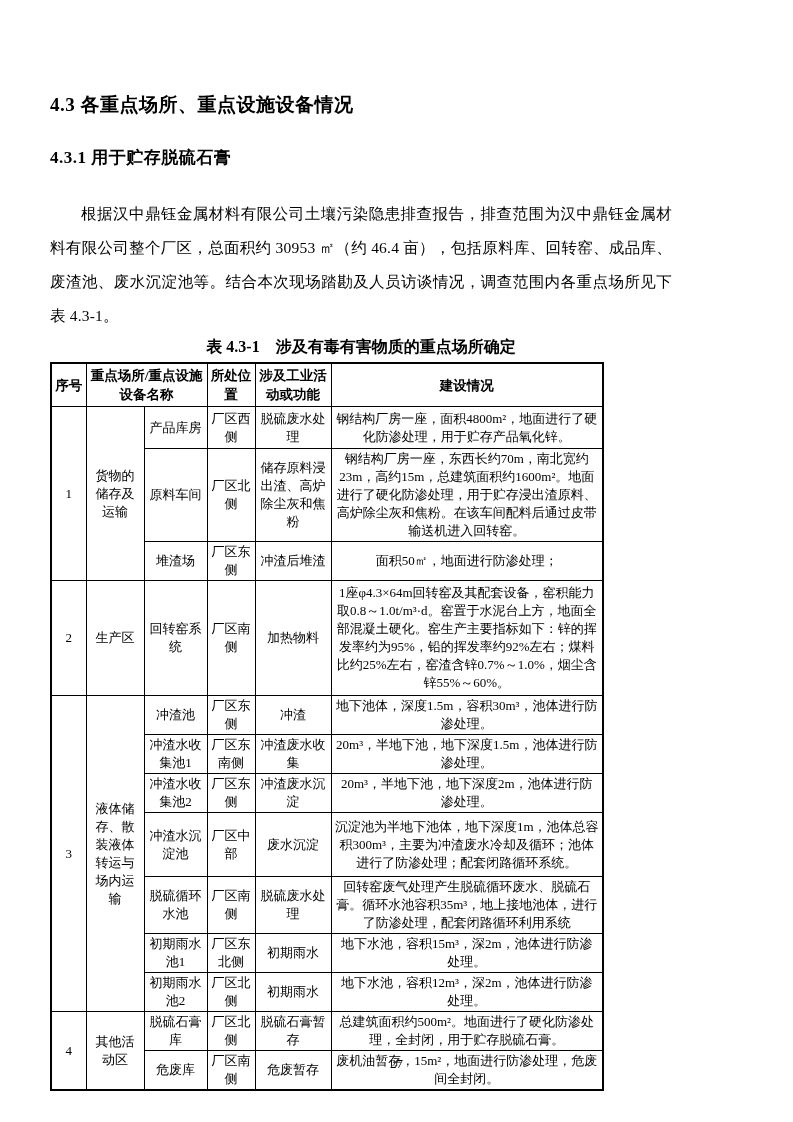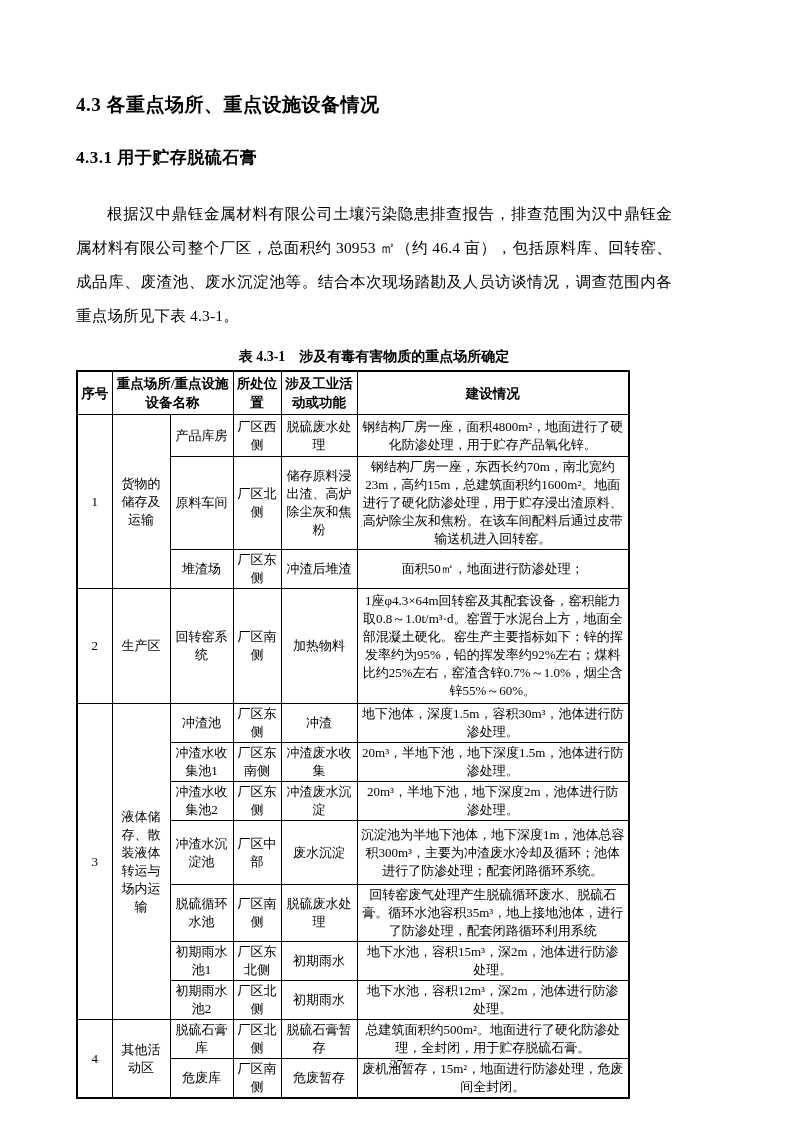--- a/index.html
+++ b/index.html
@@ -5,41 +5,41 @@
   * { box-sizing: border-box; }
   html, body { margin: 0; padding: 0; }
   body {
     width: 793px; height: 1122px;
     background: #ffffff;
     color: #000000;
     font-family: "Liberation Serif", "DejaVu Serif", serif;
     position: relative;
     overflow: hidden;
   }
-  .page { padding: 92px 121px 0 76px; }
+  .page { padding: 92px 121px 0 50px; }
 
   .h1 {
     font-size: 19px; font-weight: bold;
     line-height: 26px; margin: 0;
     letter-spacing: 0.5px;
   }
   .h2 {
     font-size: 17px; font-weight: bold;
     line-height: 24px; margin: 28px 0 0 0;
     letter-spacing: 0.5px;
   }
   .intro {
     font-size: 15.5px; line-height: 34px;
     text-indent: 2em; text-align: justify;
     margin: 27px 0 0 0;
     letter-spacing: 0.2px;
   }
   .tbl-caption {
-    font-size: 14px; font-weight: bold;
-    text-align: center; margin-top: 15px;
+    font-size: 16px; font-weight: bold;
+    text-align: center; margin-top: 4px;
   }
 
   table.places {
     width: 552px; margin-top: 4px;
     border-collapse: collapse; table-layout: fixed;
     border: 2px solid #000;
     font-size: 13px;
   }
   table.places th, table.places td {
     border: 1px solid #000;

